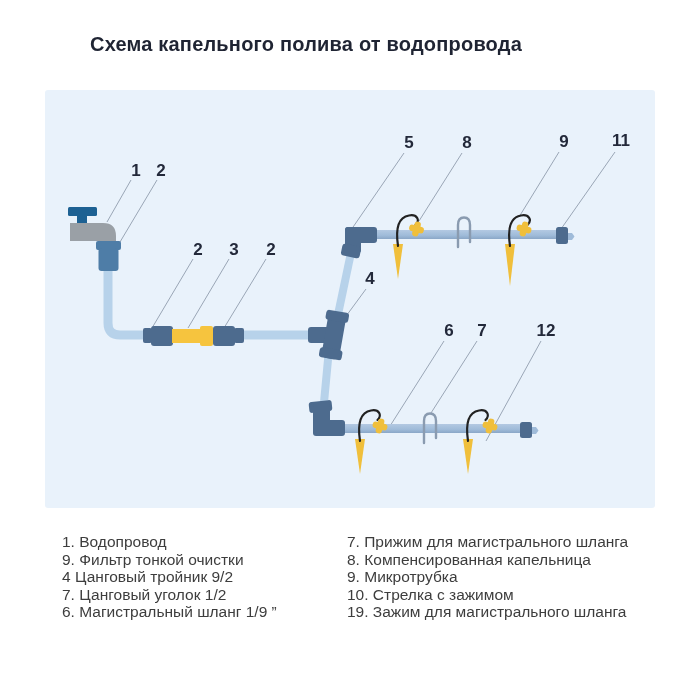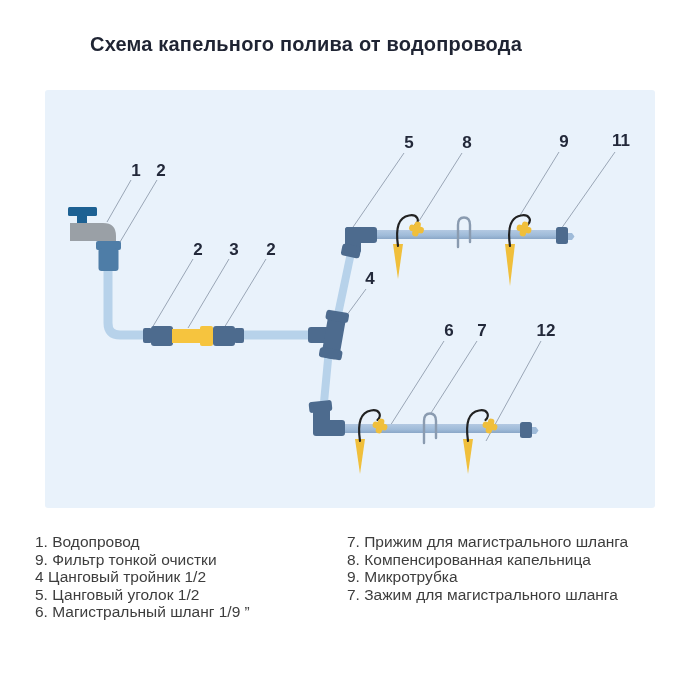--- a/index.html
+++ b/index.html
@@ -19,21 +19,21 @@
   .panel svg{position:absolute;left:0;top:0;}
   .callout{
     position:absolute;transform:translate(-50%,-50%);
     font-size:17px;font-weight:600;color:var(--c-number,#23293a);
   }
   .legend-col{
     position:absolute;top:533px;font-size:15.5px;line-height:17.6px;
     color:var(--c-legend_text,#3d3d3d);
   }
   .legend-col div{white-space:nowrap;}
-  #leg-left{left:35px;}
+  #leg-left{left:62px;}
   #leg-right{left:347px;}
 </style>
 </head>
 <body>
 
 <div class="title">Схема капельного полива от водопровода</div>
 
 <div class="panel">
 
   <svg width="610" height="418" viewBox="0 0 610 418">
@@ -172,22 +172,23 @@
   <span class="callout" style="left:519px;top:52px">9</span>
   <span class="callout" style="left:576px;top:51px">11</span>
   <span class="callout" style="left:404px;top:241px">6</span>
   <span class="callout" style="left:437px;top:241px">7</span>
   <span class="callout" style="left:501px;top:241px">12</span>
 </div>
 
 <div class="legend-col" id="leg-left">
   <div>1. Водопровод</div>
   <div>9. Фильтр тонкой очистки</div>
-  <div>4 Цанговый тройник 1/2</div>
-  <div>5. Цанговый уголок 1/2</div>
+  <div>4 Цанговый тройник 9/2</div>
+  <div>7. Цанговый уголок 1/2</div>
   <div>6. Магистральный шланг 1/9 ”</div>
 </div>
 <div class="legend-col" id="leg-right">
   <div>7. Прижим для магистрального шланга</div>
   <div>8. Компенсированная капельница</div>
   <div>9. Микротрубка</div>
-  <div>7. Зажим для магистрального шланга</div>
+  <div>10. Стрелка с зажимом</div>
+  <div>19. Зажим для магистрального шланга</div>
 </div>
 
 </body></html>

